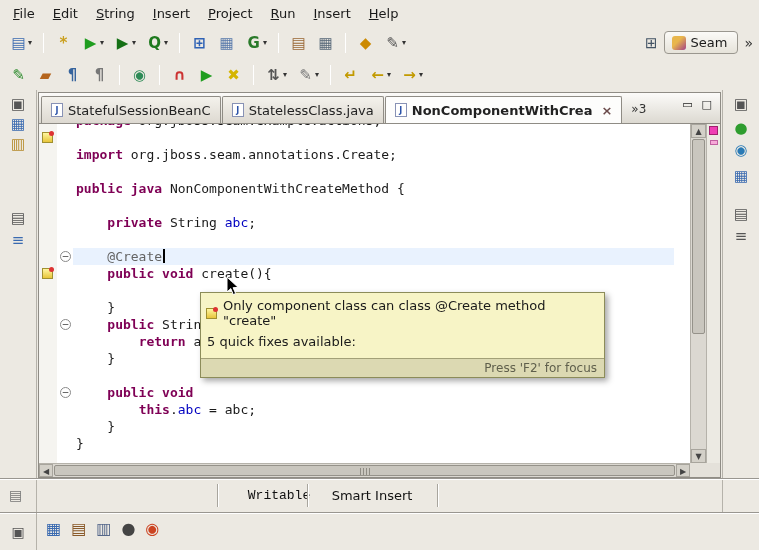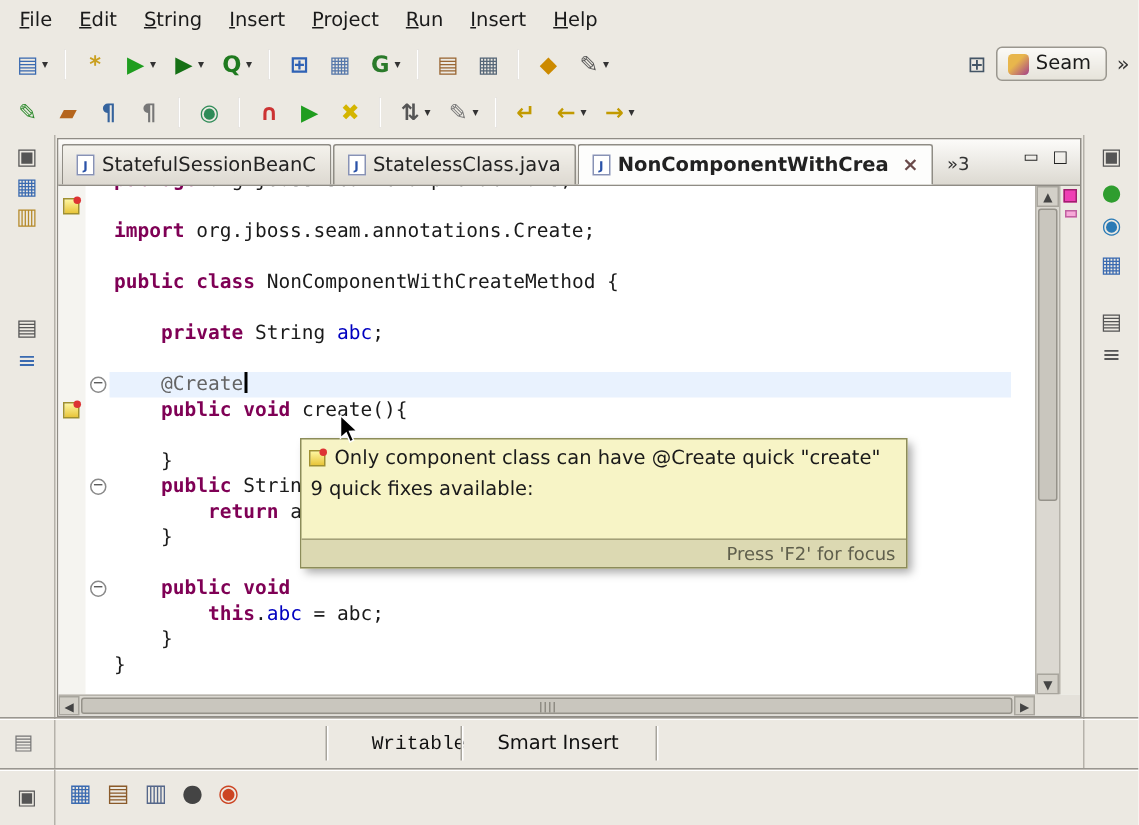--- a/index.html
+++ b/index.html
@@ -91,21 +91,21 @@
   .bt-icons .trim-ico{margin-top:0;font-size:16px;}
 
   
   .quickfix{position:absolute;left:200px;top:292px;width:405px;background:var(--tooltip-bg,#f7f4c6);
             border:1px solid var(--tooltip-border,#8c8c5a);box-shadow:3px 3px 6px rgba(0,0,0,.35);z-index:40;}
   .qf-head{display:flex;align-items:center;gap:6px;padding:5px 6px 2px 5px;}
   .qf-head-ico{width:11px;height:11px;background:linear-gradient(#fef6a0,#e8c53a);border:1px solid #a09030;position:relative;flex:none;}
   .qf-head-ico::after{content:"";position:absolute;right:-2px;top:-2px;width:5px;height:5px;background:#d33;border-radius:50%;}
   .qf-sub{padding:4px 6px 0 6px;}
   .qf-link{display:block;margin:5px 0 0 18px;color:var(--link,#0033cc);text-decoration:underline;width:max-content;cursor:pointer;}
-  .qf-foot{margin-top:25px;background:#dcd9b2;border-top:1px solid #a3a077;color:#5f5f4c;font-size:12px;text-align:right;padding:2px 7px;}
+  .qf-foot{margin-top:9px;background:#dcd9b2;border-top:1px solid #a3a077;color:#5f5f4c;font-size:12px;text-align:right;padding:2px 7px;}
 
   .cursor{position:absolute;left:226px;top:276px;z-index:60;}
 </style>
 </head>
 <body>
 
 <div class="menubar">
     <div class="menu-item">File</div>
     <div class="menu-item">Edit</div>
     <div class="menu-item">String</div>
@@ -288,21 +288,21 @@
             <span class="ctext"><span class="kw">import</span><span class="pl"> org.jboss.seam.annotations.Create;</span></span>
           </div>
           <div class="crow">
             <span class="mcol"></span>
             <span class="fcol"></span>
             <span class="ctext"></span>
           </div>
           <div class="crow">
             <span class="mcol"></span>
             <span class="fcol"></span>
-            <span class="ctext"><span class="kw">public</span><span class="pl"> </span><span class="kw">class</span><span class="pl"> NonComponentWithCreateMethod {</span></span>
+            <span class="ctext"><span class="kw">public</span><span class="pl"> </span><span class="kw">java</span><span class="pl"> NonComponentWithCreateMethod {</span></span>
           </div>
           <div class="crow">
             <span class="mcol"></span>
             <span class="fcol"></span>
             <span class="ctext"></span>
           </div>
           <div class="crow">
             <span class="mcol"></span>
             <span class="fcol"></span>
             <span class="ctext"><span class="pl">    </span><span class="kw">private</span><span class="pl"> String </span><span class="fld">abc</span><span class="pl">;</span></span>
@@ -423,23 +423,23 @@
       <span class="trim-ico" style="color: rgb(138, 90, 42);">▤</span>
       <span class="trim-ico" style="color: rgb(85, 103, 138);">▥</span>
       <span class="trim-ico" style="color: rgb(68, 68, 68);">●</span>
       <span class="trim-ico" style="color: rgb(204, 68, 34);">◉</span>
     </span>
 </div>
 
 <div class="quickfix">
   <div class="qf-head">
     <span class="qf-head-ico"></span>
-    <span>Only component class can have @Create quick "create"</span>
-  </div>
-  <div class="qf-sub">9 quick fixes available:</div>
+    <span>Only component class can class @Create method "create"</span>
+  </div>
+  <div class="qf-sub">5 quick fixes available:</div>
   <div>
     </div>
   <div class="qf-foot">Press 'F2' for focus</div>
 </div>
 
 <svg class="cursor" width="16" height="22" viewBox="0 0 16 22">
   <polygon points="1,1 1,16 4.8,12.6 7.3,18.6 9.7,17.5 7.1,11.7 12.2,11.4" fill="#000" stroke="#fff" stroke-width="1"></polygon>
 </svg>
 
 </body></html>

